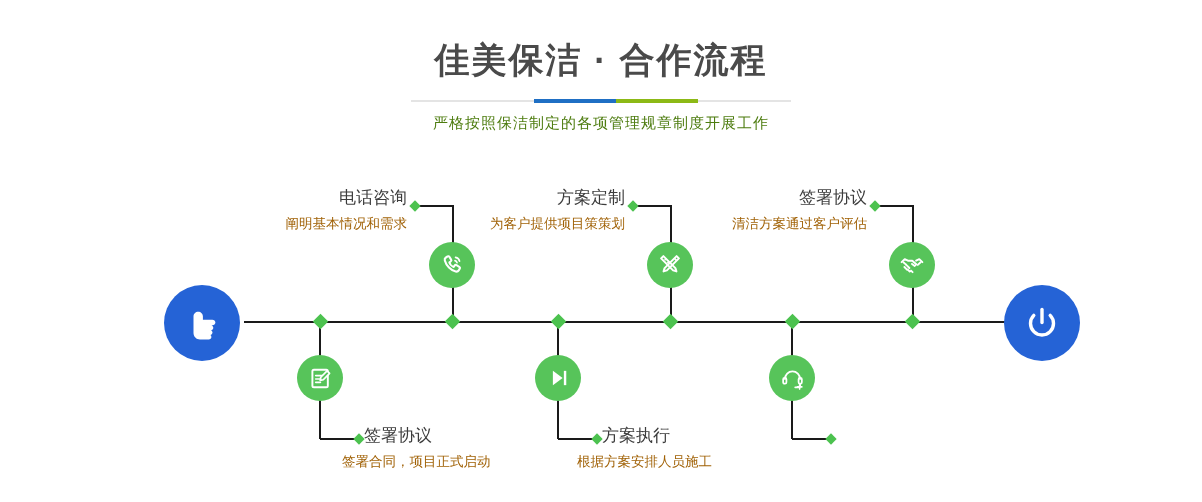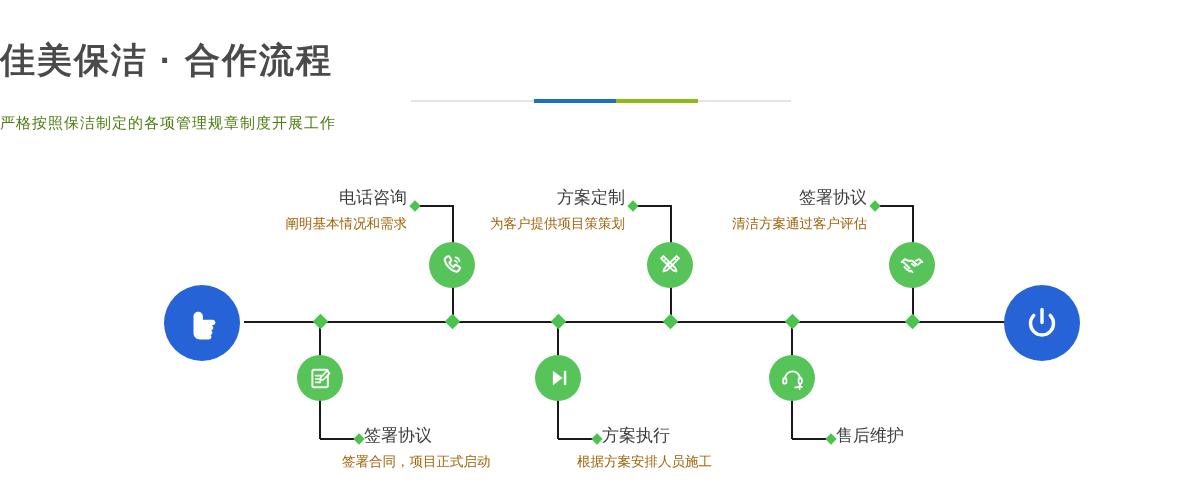--- a/index.html
+++ b/index.html
@@ -5,21 +5,21 @@
   * { box-sizing: border-box; margin: 0; padding: 0; }
   html, body {
     width: 1202px; height: 502px;
     background: #ffffff;
     font-family: "Liberation Sans", "DejaVu Sans", sans-serif;
     overflow: hidden;
   }
   #page { position: relative; width: 1202px; height: 502px; background:#fff; }
 
   
-  .header { position:absolute; left:0; top:0; width:1202px; text-align:left; }
+  .header { position:absolute; left:0; top:0; width:1202px; text-align:center; }
   .title {
     font-size: 35px; font-weight: 700; color:#4a4a4a;
     letter-spacing: 2px; line-height: 1; padding-top: 42px;
     white-space: nowrap;
   }
   .divider {
     position: relative; width: 380px; height: 4px;
     margin: 22px auto 0; display:flex; align-items:center;
   }
   .divider .rule {
@@ -221,17 +221,16 @@
           <path fill="none" stroke="#ffffff" stroke-width="1.9" stroke-linecap="round" d="M6.2 14.5a7.8 7.8 0 1 1 15.6 0"></path>
           <rect x="4.3" y="13.4" width="3.4" height="6" rx="1.5" fill="none" stroke="#ffffff" stroke-width="1.8"></rect>
           <rect x="20.3" y="13.4" width="3.4" height="6" rx="1.5" fill="none" stroke="#ffffff" stroke-width="1.8"></rect>
           <path fill="none" stroke="#ffffff" stroke-width="1.8" stroke-linecap="round" d="M22 19.6v1.2a2.4 2.4 0 0 1-2.4 2.4h-2.8"></path>
           <line x1="21.4" y1="20.4" x2="21.4" y2="25" stroke="#ffffff" stroke-width="1.7" stroke-linecap="round"></line>
           <line x1="19.1" y1="22.7" x2="23.7" y2="22.7" stroke="#ffffff" stroke-width="1.7" stroke-linecap="round"></line>
         </svg>
       </span>
     </div>
     <div class="lbl left-align" style="left:824px; top:427px; width:340px;">
-      <div class="lbl-title">售后维护</div>
     </div>
 
   </div>
 </div>
 
 </body></html>

